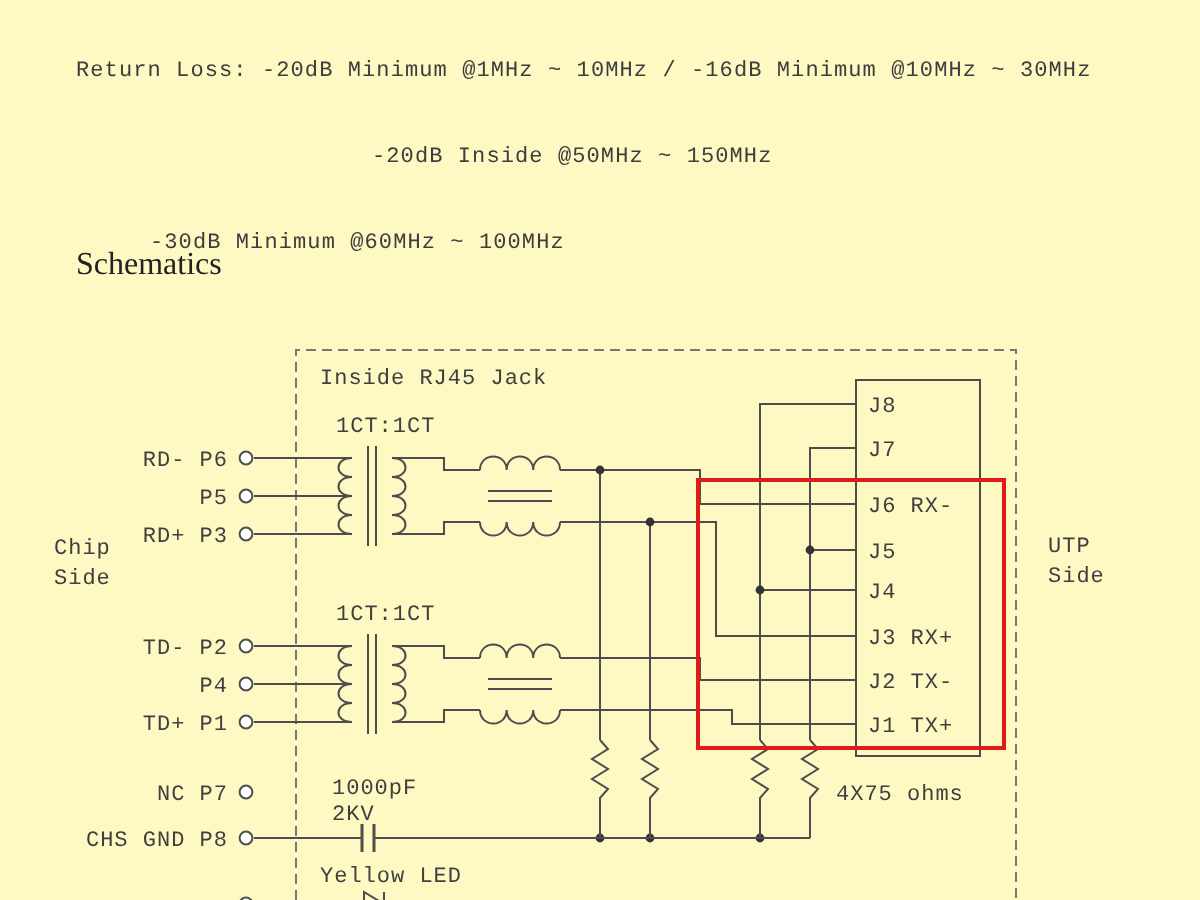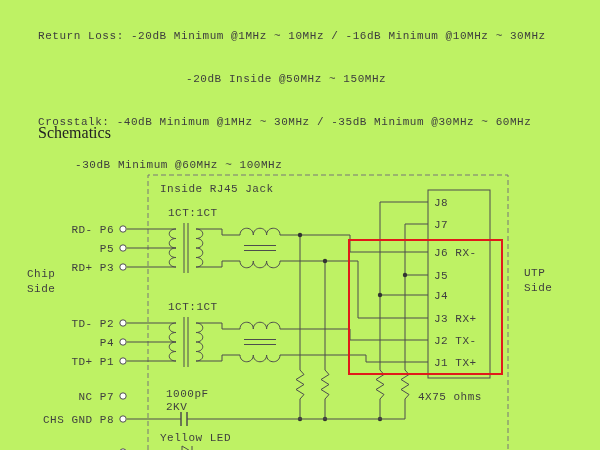--- a/index.html
+++ b/index.html
@@ -1,19 +1,19 @@
 <!DOCTYPE html>
 <html><head>
 <meta charset="utf-8">
 <style>
   html,body{margin:0;padding:0;background:#fff;}
   .page{
     position:relative;
     width:600px;height:450px;
-    background:#bef264;
+    background:#fef9c3;
     overflow:hidden;
     font-family:"Liberation Mono","DejaVu Sans Mono",monospace;
   }
   .specs{
     position:absolute;left:38px;top:3px;width:560px;
     font-size:11px;letter-spacing:.55px;color:#3d3d3d;
     white-space:pre;
   }
   .spec-line{height:19px;line-height:19px;}
   .ind-a{margin-left:37px;}
@@ -36,21 +36,20 @@
   .dashbox{stroke:#777;stroke-width:1;fill:none;stroke-dasharray:5 3;}
 </style>
 </head>
 <body>
 
 <div class="page">
 
   <div class="specs">
     <div class="spec-line">Return Loss: -20dB Minimum @1MHz ~ 10MHz / -16dB Minimum @10MHz ~ 30MHz</div>
     <div class="spec-line ind-b">-20dB Inside @50MHz ~ 150MHz</div>
-    <div class="spec-line">Crosstalk: -40dB Minimum @1MHz ~ 30MHz / -35dB Minimum @30MHz ~ 60MHz</div>
     <div class="spec-line ind-a">-30dB Minimum @60MHz ~ 100MHz</div>
   </div>
 
   <h2 class="heading">Schematics</h2>
 
   <svg class="schem" width="600" height="450" viewBox="0 0 600 450">
 
     <path class="dashbox" d="M148,450 V175 H508 V450"></path>
     <text x="160" y="192">Inside RJ45 Jack</text>
 

